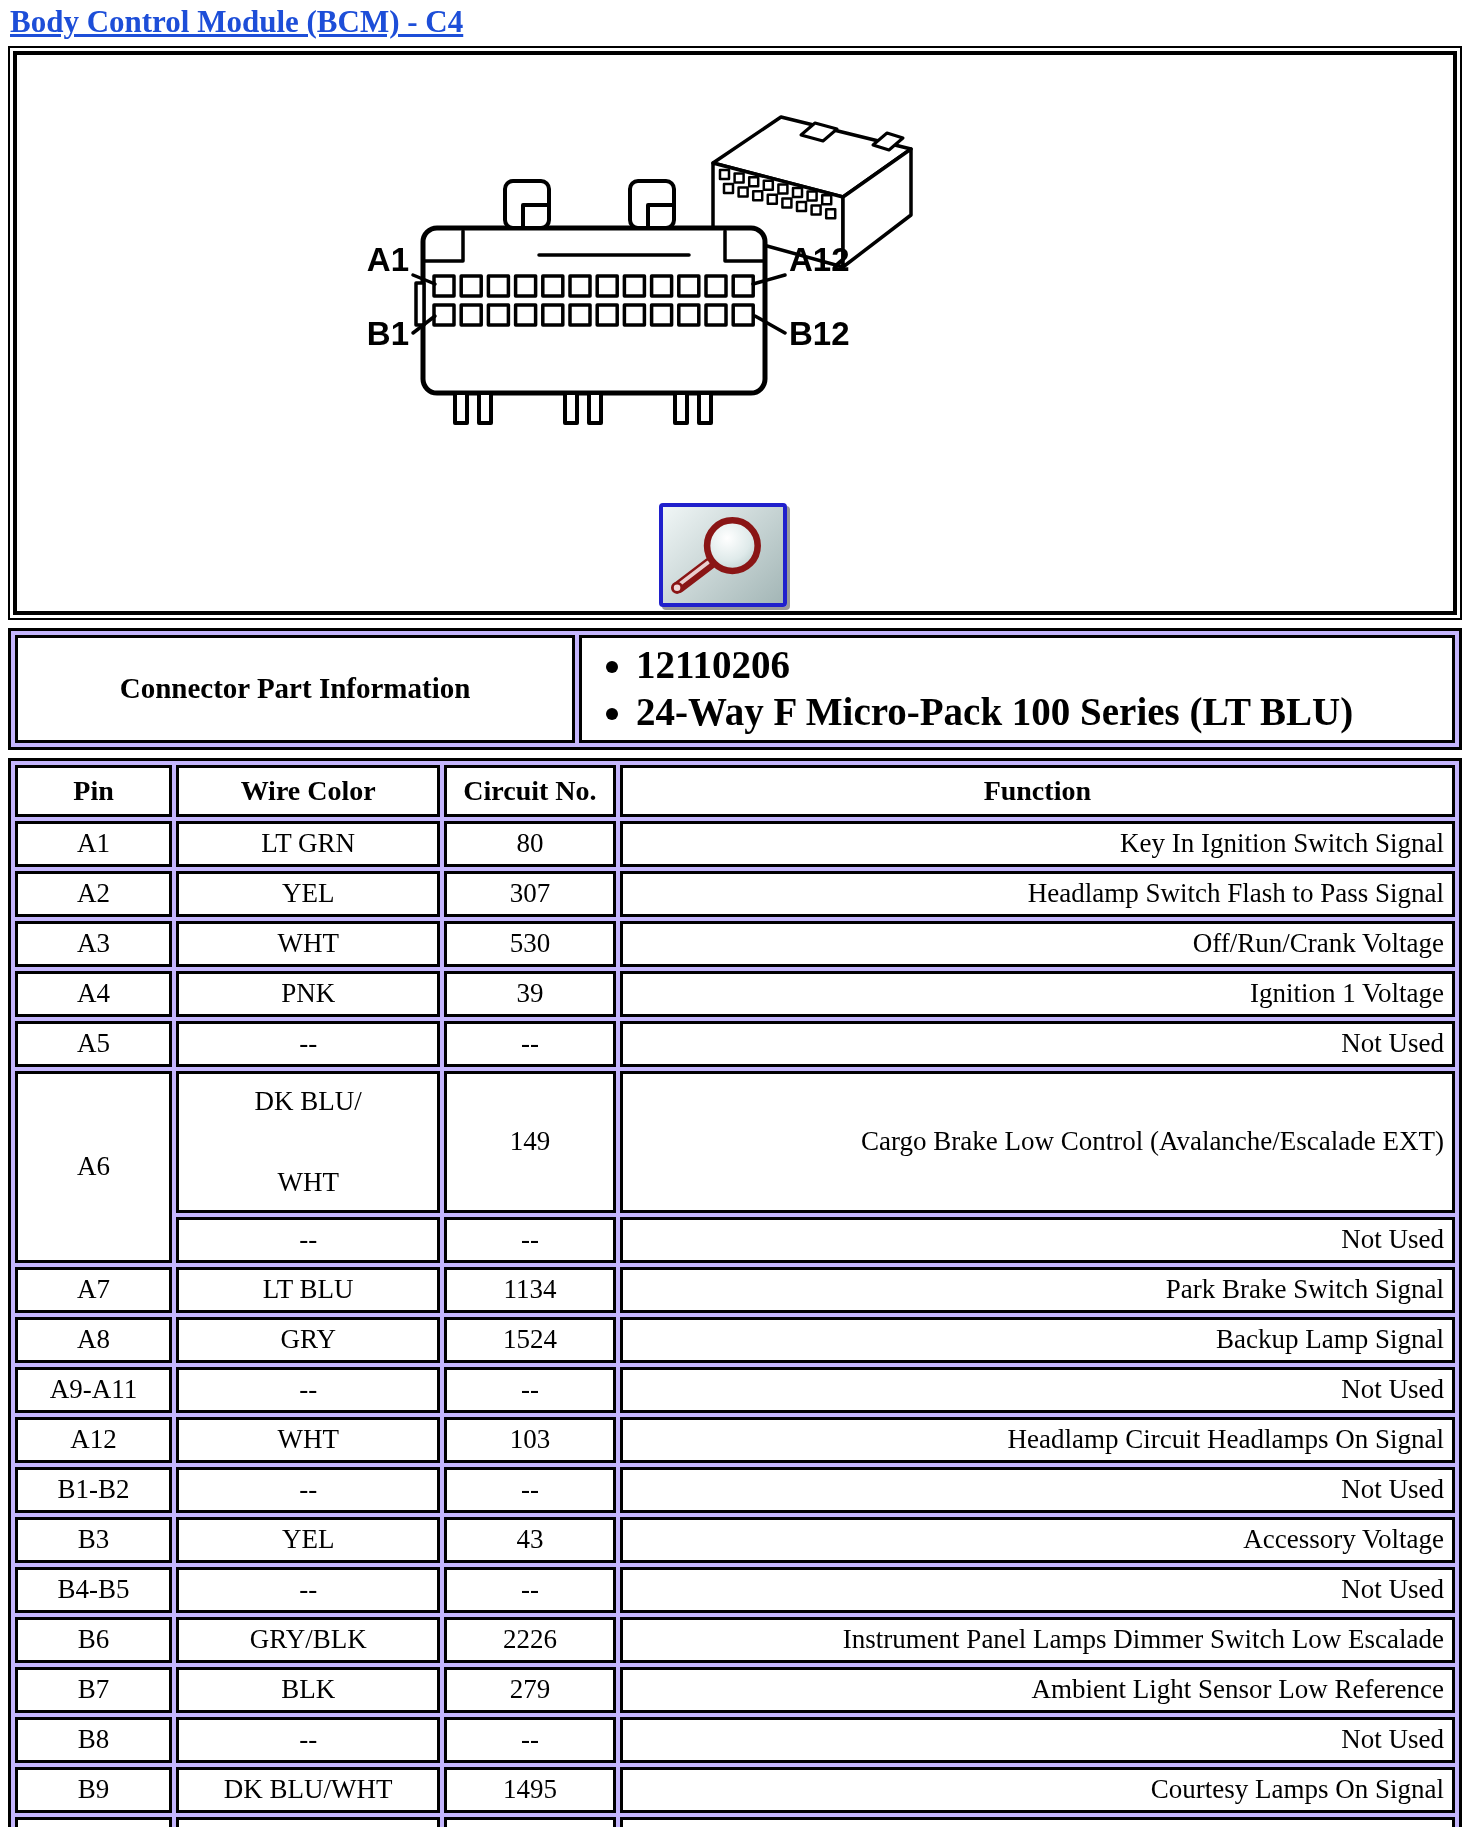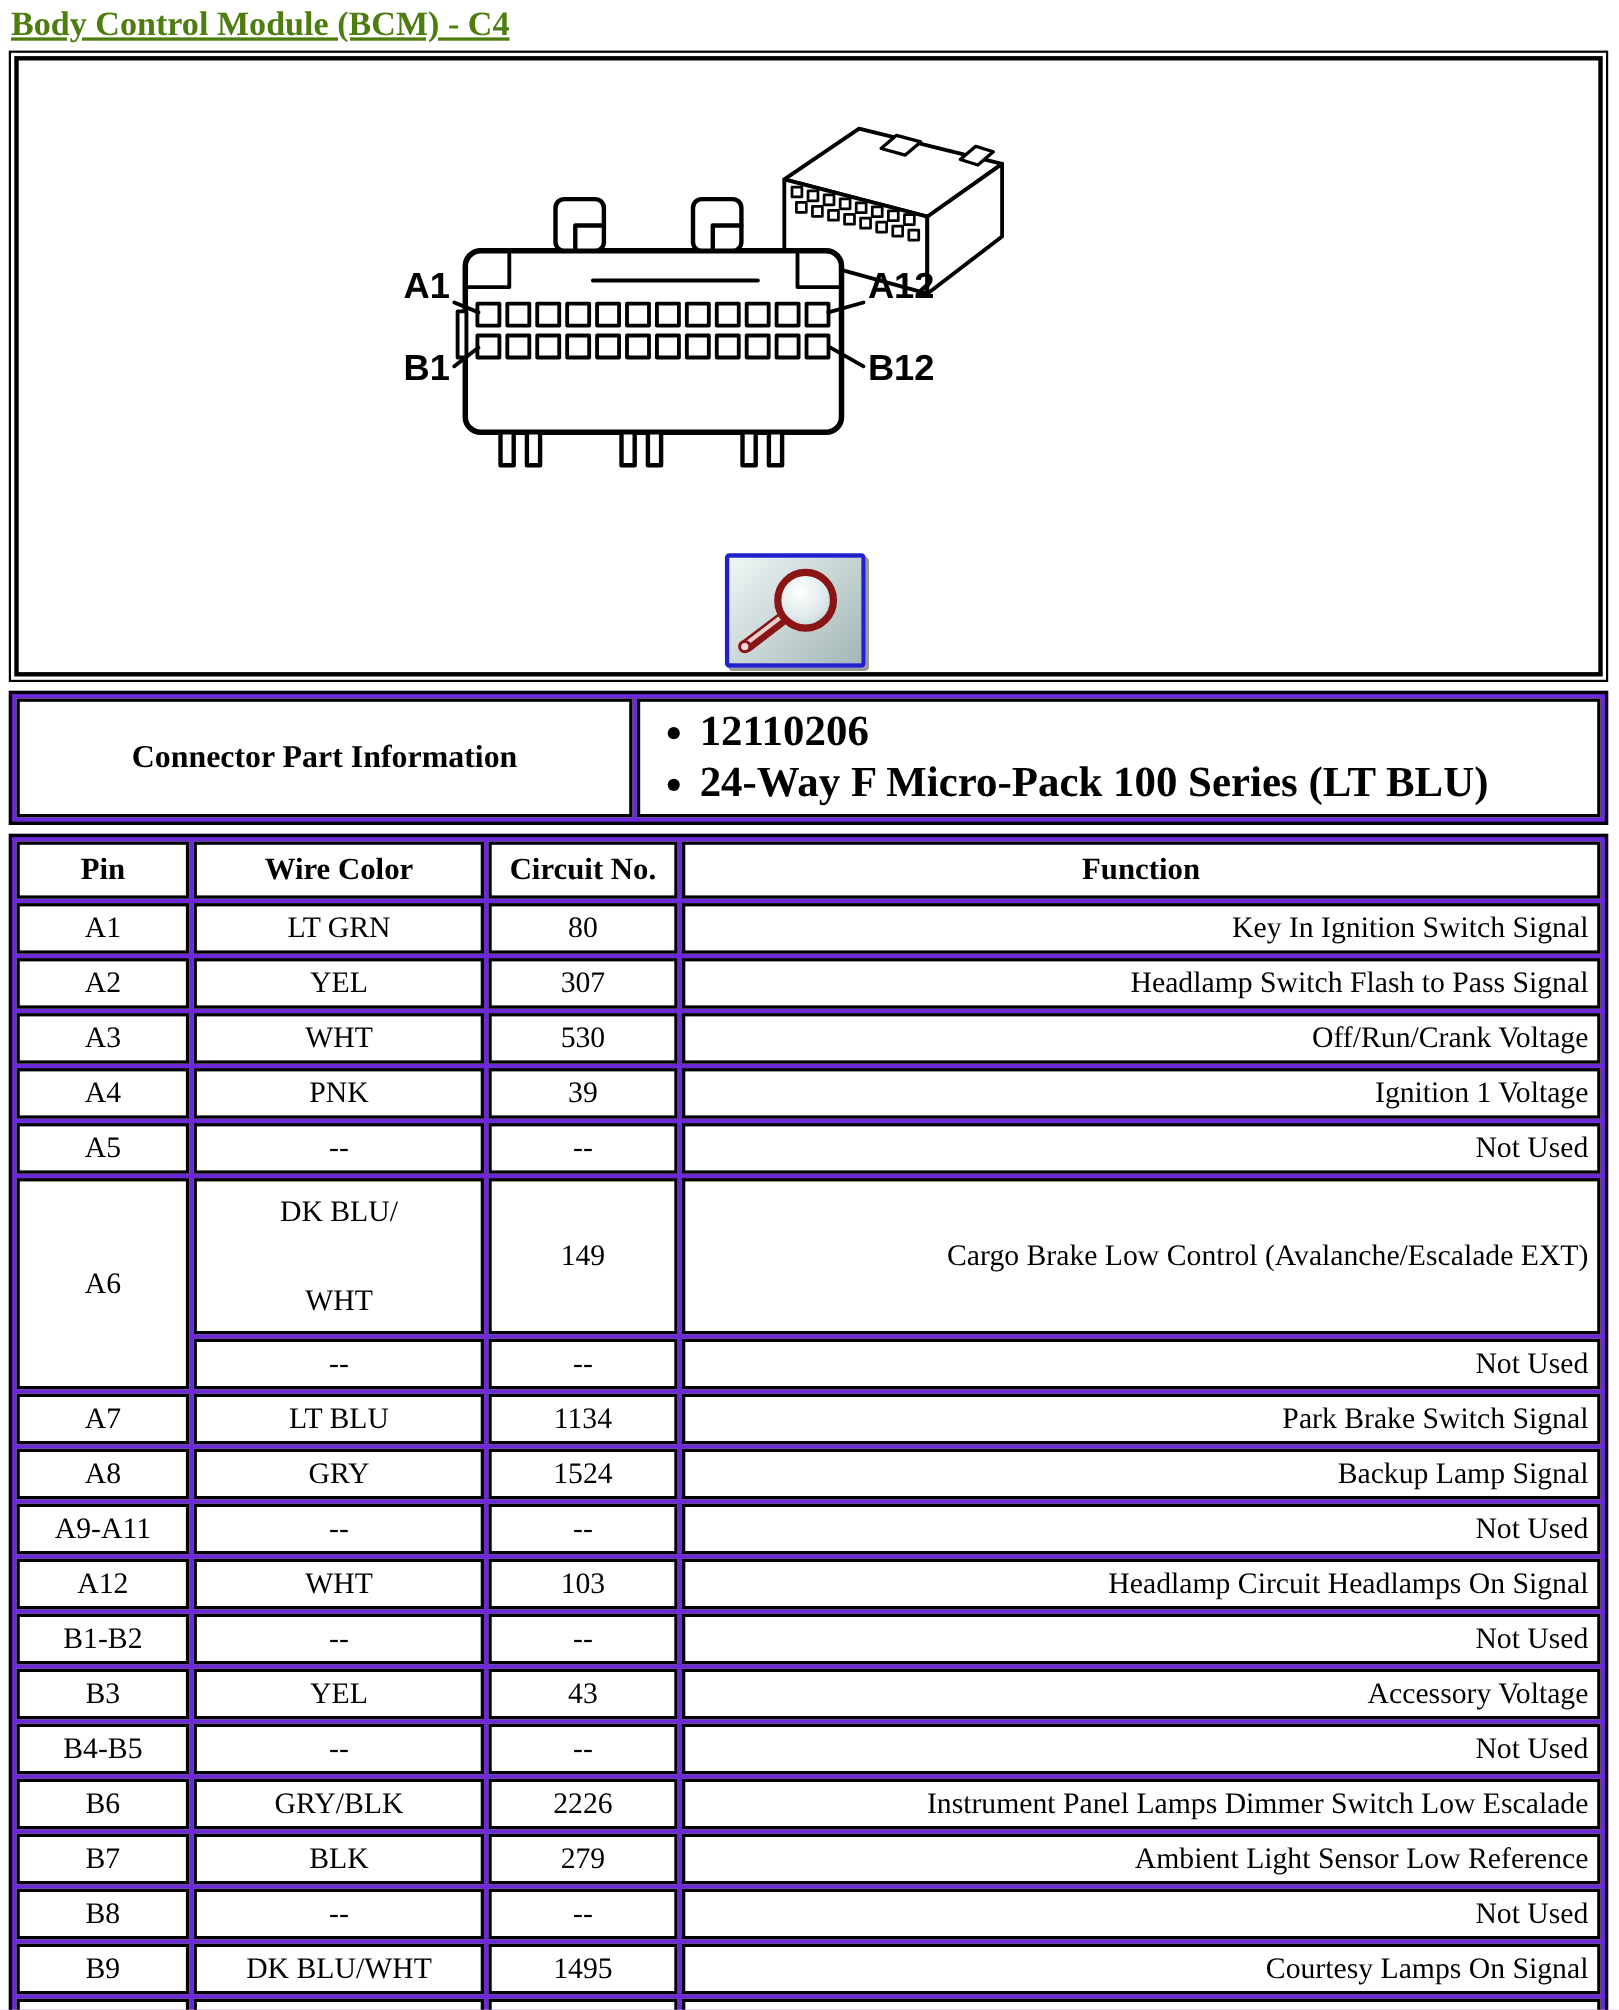--- a/index.html
+++ b/index.html
@@ -4,39 +4,39 @@
 <style>
   html,body {margin:0; padding:0; background:#fff;}
   body {
     width:1472px; height:1827px; box-sizing:border-box;
     padding:4px 10px 0 8px;
     font-family:"Liberation Serif", serif; color:#000;
   }
   
   .title-row {margin:0 0 6px 2px;}
   .title-link {
-    font-size:31px; font-weight:bold; color:#4d7c0f;
+    font-size:31px; font-weight:bold; color:#1d4ed8;
     font-family:"Liberation Serif", serif;
   }
   
   .diagram-frame {border:2px solid #000; padding:3px; background:#fff;}
   .diagram-inner {border:4px solid #000; height:556px; position:relative; background:#fff;}
   .connector-svg {position:absolute; left:326px; top:28px; width:610px; height:350px;}
   .connector-svg * {vector-effect:non-scaling-stroke;}
   .zoom-button {
     position:absolute; left:642px; top:448px; width:128px; height:104px;
     border:4px solid #2020cc; border-radius:4px; padding:0; margin:0;
     background:linear-gradient(135deg,#f0f6f6 0%,#cdd9d9 45%,#a3b6b6 100%);
     box-shadow:3px 3px 0 #999; cursor:pointer;
   }
   .zoom-button svg {display:block; width:100%; height:100%;}
   
   table {
     width:100%; border-collapse:separate; border-spacing:4px;
-    border:3px solid #000; margin-top:8px; background:#6d28d9;
+    border:3px solid #000; margin-top:8px; background:#c4b5fd;
   }
   td, th {border:3px solid #000; font-size:27px; padding:2px 8px; background:#fff;}
   th {font-size:28px; height:42px; text-align:center; font-weight:bold;}
   td {height:36px;}
   .info-left {width:39%; font-weight:bold; font-size:29px; text-align:center; height:60px;}
   .info-right {vertical-align:middle;}
   .info-right ul {margin:2px 0; padding-left:46px; font-weight:bold; font-size:39px;}
   .info-right li {line-height:1.2;}
   .col-pin {width:11%;text-align:center;} .col-wire {width:18.5%;} .col-circuit {width:12%;}
   .pin-cell, .wire-cell, .circuit-cell {text-align:center;}

